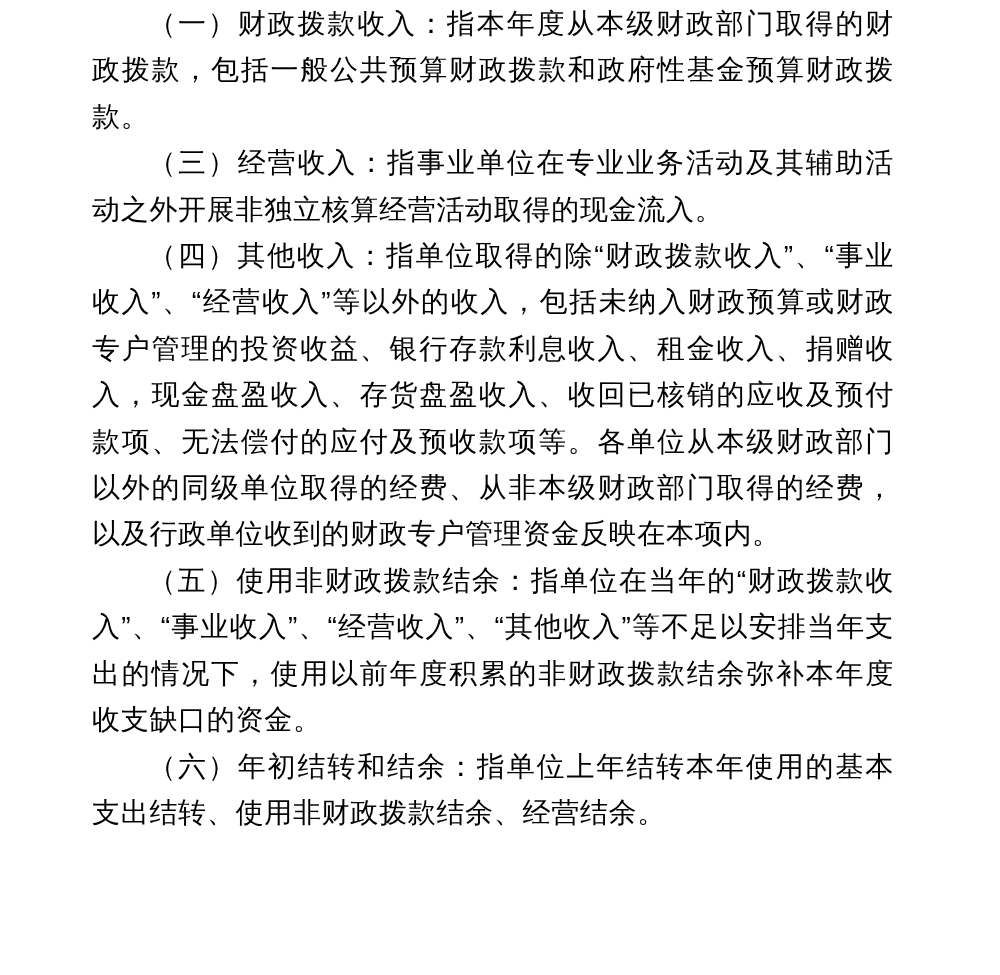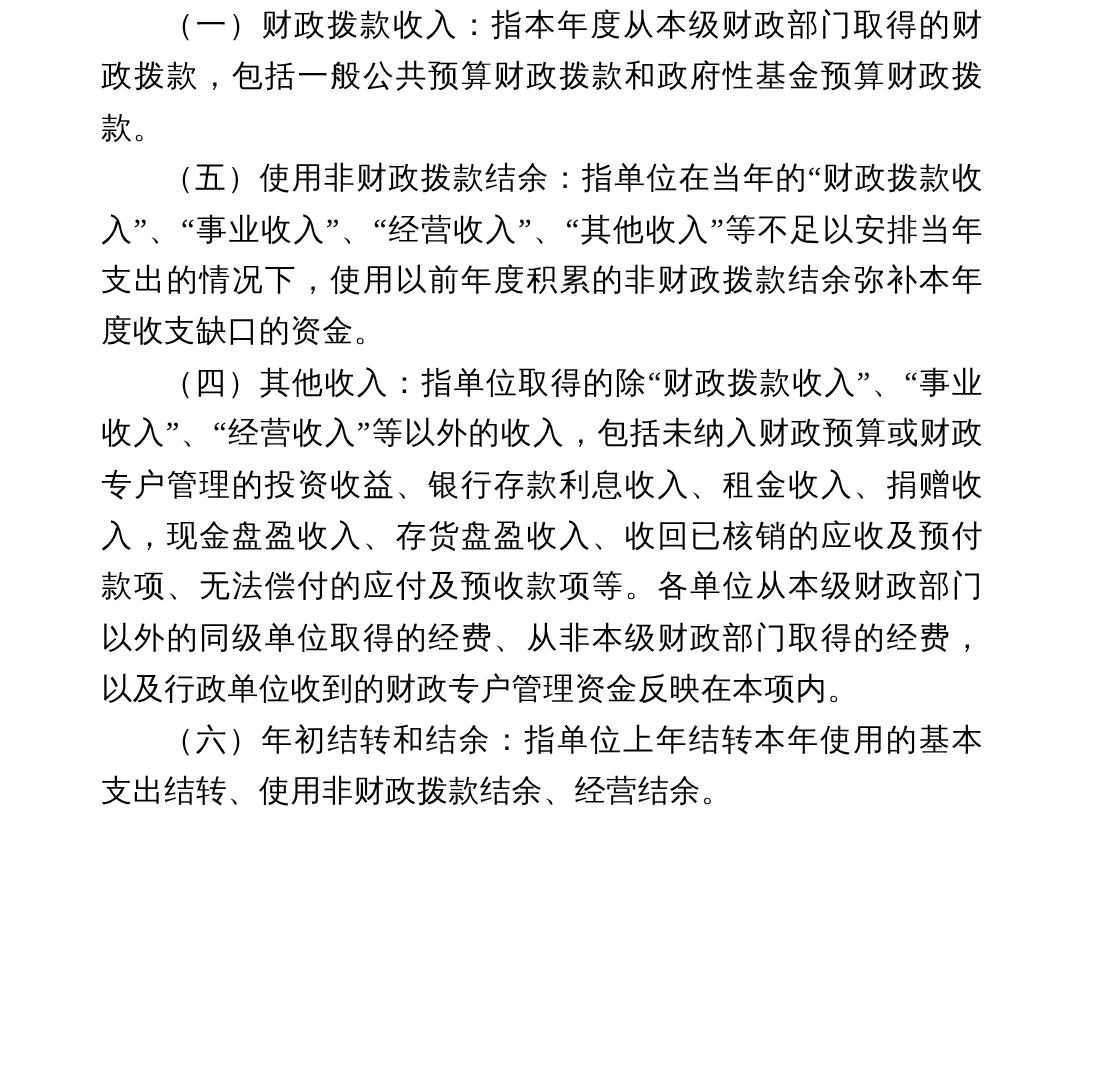--- a/index.html
+++ b/index.html
@@ -12,32 +12,33 @@
     width: 1000px;
     height: 975px;
     background: #ffffff;
     box-sizing: border-box;
     padding: 1px 106px 0 92px;
     overflow: hidden;
   }
   .page p {
     margin: 0;
     padding: 0;
-    font-family: Liberation Serif, serif;
+    font-family: Liberation Sans, sans-serif;
     font-size: 28px;
     line-height: 46.4px;
     letter-spacing: 0.7px;
     color: #000000;
     text-align: justify;
     text-justify: inter-ideograph;
     text-indent: 2em;
     word-break: break-all;
   }
 </style>
 </head>
 <body>
 
 <div class="page">
   <p>（一）财政拨款收入：指本年度从本级财政部门取得的财政拨款，包括一般公共预算财政拨款和政府性基金预算财政拨款。</p>
+  <p>（三）经营收入：指事业单位在专业业务活动及其辅助活动之外开展非独立核算经营活动取得的现金流入。</p>
+  <p>（四）其他收入：指单位取得的除“财政拨款收入”、“事业收入”、“经营收入”等以外的收入，包括未纳入财政预算或财政专户管理的投资收益、银行存款利息收入、租金收入、捐赠收入，现金盘盈收入、存货盘盈收入、收回已核销的应收及预付款项、无法偿付的应付及预收款项等。各单位从本级财政部门以外的同级单位取得的经费、从非本级财政部门取得的经费，以及行政单位收到的财政专户管理资金反映在本项内。</p>
   <p>（五）使用非财政拨款结余：指单位在当年的“财政拨款收入”、“事业收入”、“经营收入”、“其他收入”等不足以安排当年支出的情况下，使用以前年度积累的非财政拨款结余弥补本年度收支缺口的资金。</p>
-  <p>（四）其他收入：指单位取得的除“财政拨款收入”、“事业收入”、“经营收入”等以外的收入，包括未纳入财政预算或财政专户管理的投资收益、银行存款利息收入、租金收入、捐赠收入，现金盘盈收入、存货盘盈收入、收回已核销的应收及预付款项、无法偿付的应付及预收款项等。各单位从本级财政部门以外的同级单位取得的经费、从非本级财政部门取得的经费，以及行政单位收到的财政专户管理资金反映在本项内。</p>
   <p>（六）年初结转和结余：指单位上年结转本年使用的基本支出结转、使用非财政拨款结余、经营结余。</p>
 </div>
 
 </body></html>

